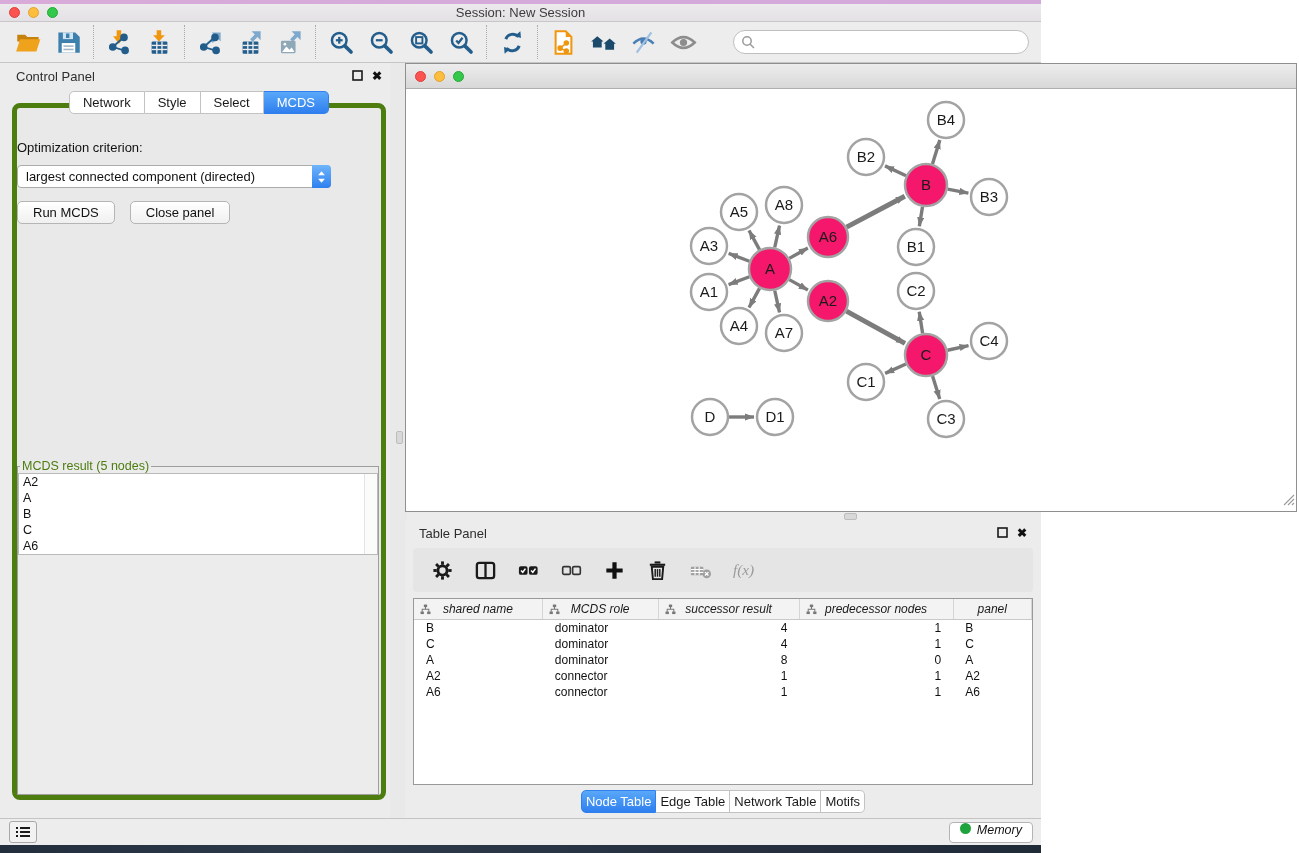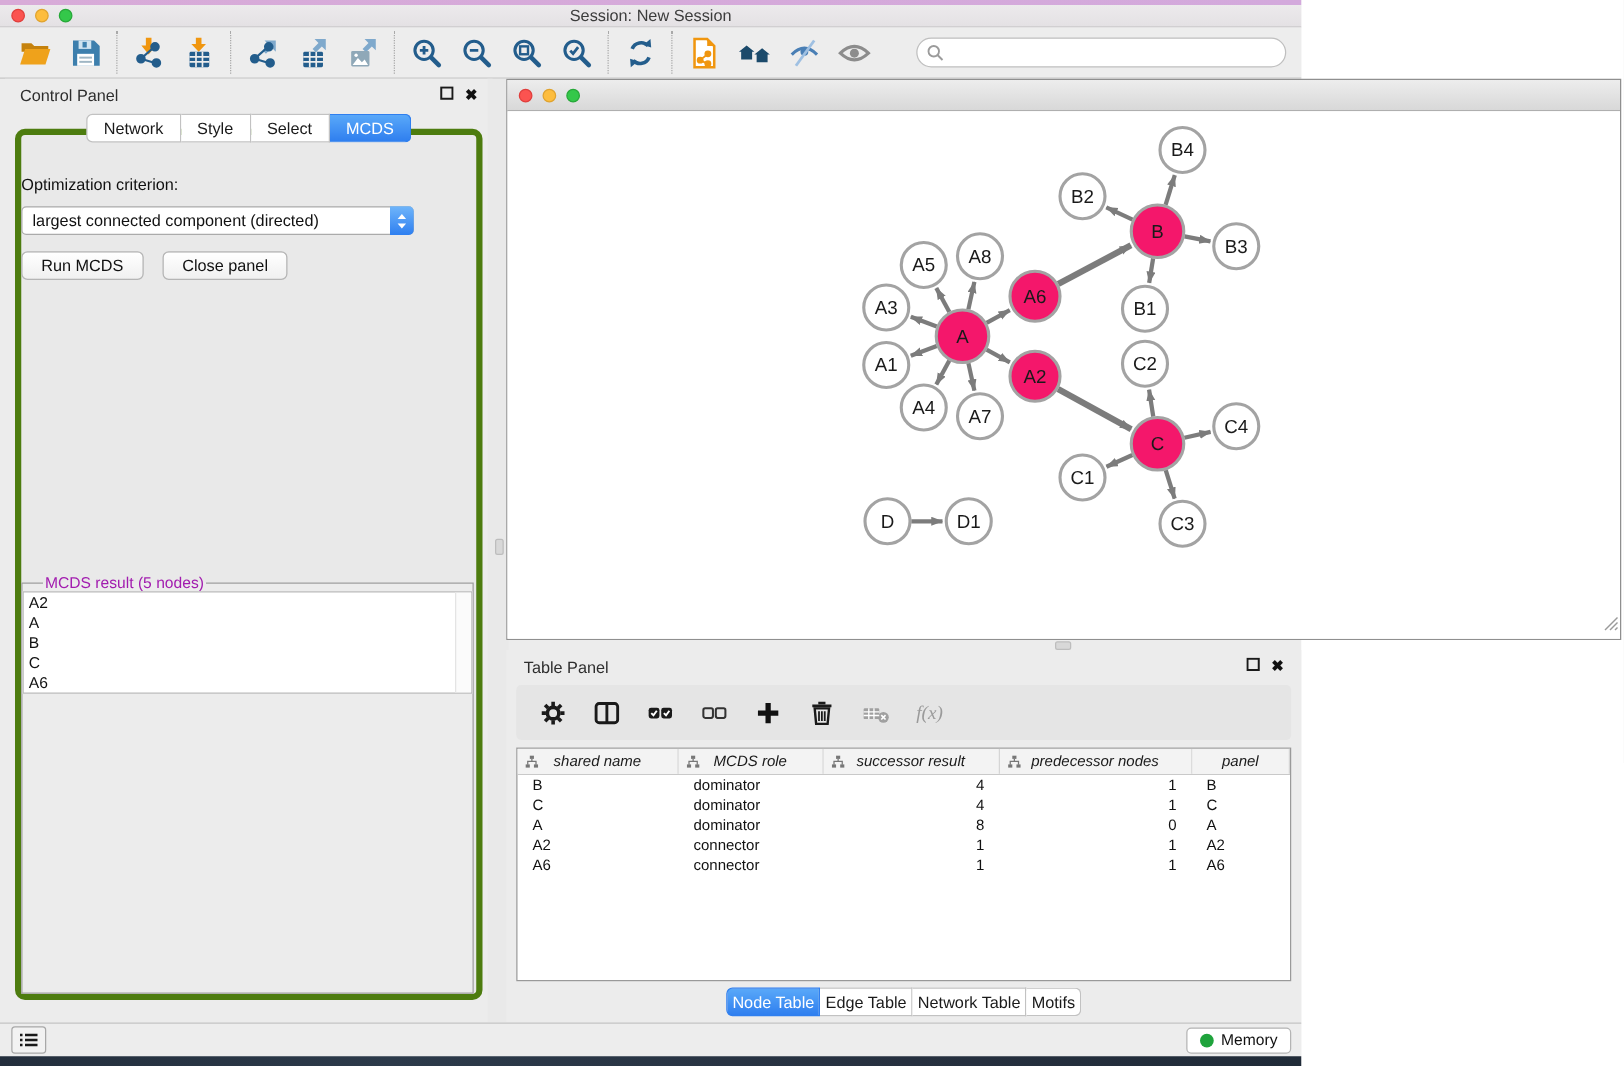--- a/index.html
+++ b/index.html
@@ -44,21 +44,21 @@
 
   .cp-box { flex:1; margin:-11px 8px 18px 8px; border:5px solid #4d7c0f; border-radius:8px; background:#E9E9E9; display:flex; flex-direction:column; align-items:flex-start; padding-top:32px; }
   .opt-label { font-size:13px; color:#111; }
   .combo { margin-top:10px; width:314px; height:23px; background:#FFF; border:1px solid #ABABAB; border-radius:4px; display:flex; align-items:center; position:relative; }
   .combo-text { font-size:13px; color:#111; padding-left:8px; flex:1; white-space:nowrap; overflow:hidden; }
   .combo-step { width:19px; height:23px; margin:-1px -1px -1px 0; border-radius:0 4px 4px 0; background:linear-gradient(#6FB5FA,#2E7FF0); display:flex; align-items:center; justify-content:center; }
   .btn-row { margin-top:13px; display:flex; gap:15px; }
   .mac-btn { background:linear-gradient(#FFFFFF,#F0F0F0); border:1px solid #B5B5B5; border-radius:5px; font-size:13px; color:#111; padding:3px 15px; }
 
   fieldset.result { margin-top:auto; width:362px; height:336px; border:1px solid #9E9E9E; background:#ECECEC; padding:0; }
-  fieldset.result legend { font-size:12.5px; color:#a21caf; margin-left:16px; padding:0 2px; }
+  fieldset.result legend { font-size:12.5px; color:#4d7c0f; margin-left:2px; padding:0 2px; }
   .result-list { position:relative; width:100%; height:100%; background:#FFF; border:1px solid #B9B9B9; overflow:hidden; }
   .result-scroll { position:absolute; top:0; right:0; width:13px; height:100%; background:#FBFBFB; border-left:1px solid #E4E4E4; }
   .result-item { font-size:12.5px; color:#111; line-height:16px; padding-left:4px; }
 
   
   .net-window { position:absolute; left:405px; top:63px; width:892px; height:449px; border:1px solid #8F8F8F; background:#FFF; }
   .net-titlebar { height:25px; background:linear-gradient(#EDEDED,#D8D8D8); border-bottom:1px solid #AFAFAF; display:flex; align-items:center; position:relative; }
   .net-title { position:absolute; left:0; right:0; text-align:center; font-size:13px; color:#2E2E2E; }
   .net-content { position:relative; width:100%; height:422px; background:#FFF; }
   .net-grip { position:absolute; right:1px; bottom:1px; }
@@ -76,21 +76,21 @@
   .t-row { display:flex; height:16px; font-size:12px; color:#111; align-items:center; }
   .t-cell { overflow:hidden; white-space:nowrap; }
   .t-cell.left { padding-left:12px; text-align:left; }
   .t-cell.right { padding-right:12px; text-align:right; }
   .tp-tabs { height:33px; display:flex; justify-content:center; align-items:center; }
   .tp-tabs .seg { padding:3px 4px; }
 
   
   .status-bar { position:absolute; bottom:8px; left:0; width:100%; height:27px; background:#EDEDED; border-top:1px solid #C4C4C4; display:flex; align-items:center; }
   .status-left-btn { margin-left:9px; width:28px; height:22px; border:1px solid #A8A8A8; border-radius:3px; background:#F2F2F2; display:flex; align-items:center; justify-content:center; }
-  .memory-btn { margin-left:auto; margin-right:8px; background:#FFF; border:1px solid #B4B4B4; border-radius:4px; height:21px; display:flex; align-items:center; gap:6px; padding:0 10px; font-size:12.5px; color:#111; }
+  .memory-btn { margin-left:auto; margin-right:8px; background:#FFF; border:1px solid #B4B4B4; border-radius:4px; height:21px; display:flex; gap:6px; padding:0 10px; font-size:12.5px; color:#111;font-style:italic; }
   .mem-dot { width:11px; height:11px; border-radius:50%; background:#1FA33C; }
 </style>
 </head>
 <body>
 
 <div id="app">
   <div class="desktop-top"></div>
 
   <div class="titlebar">
     <div class="lights">

